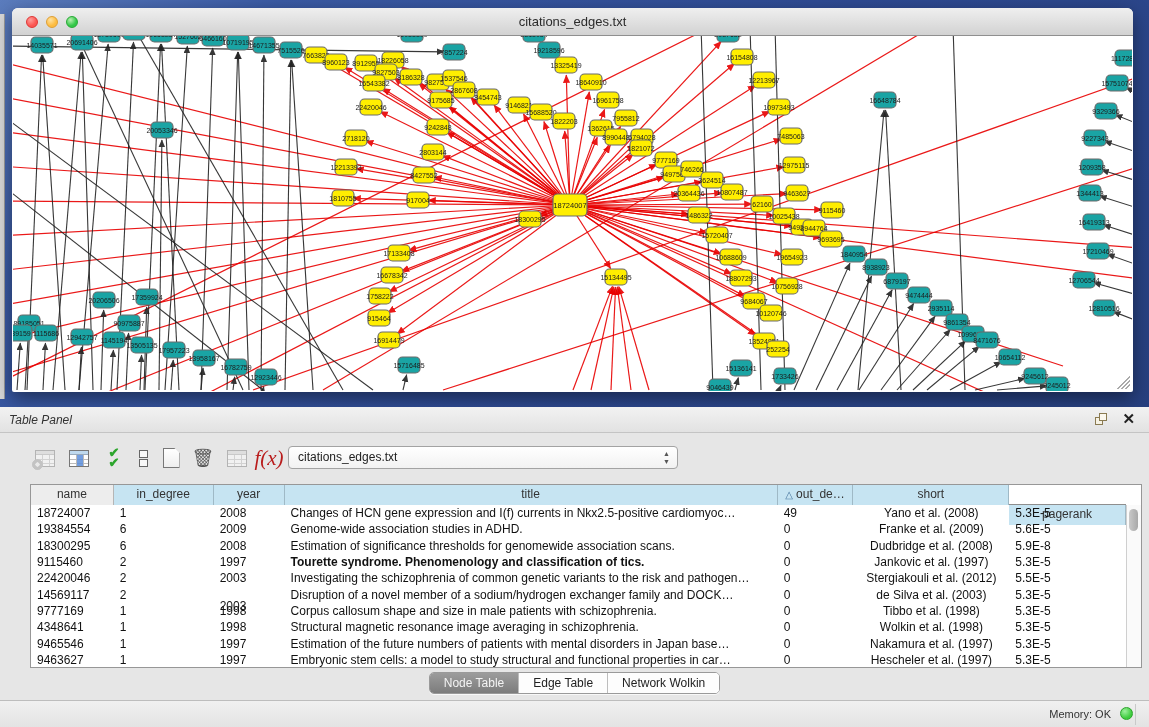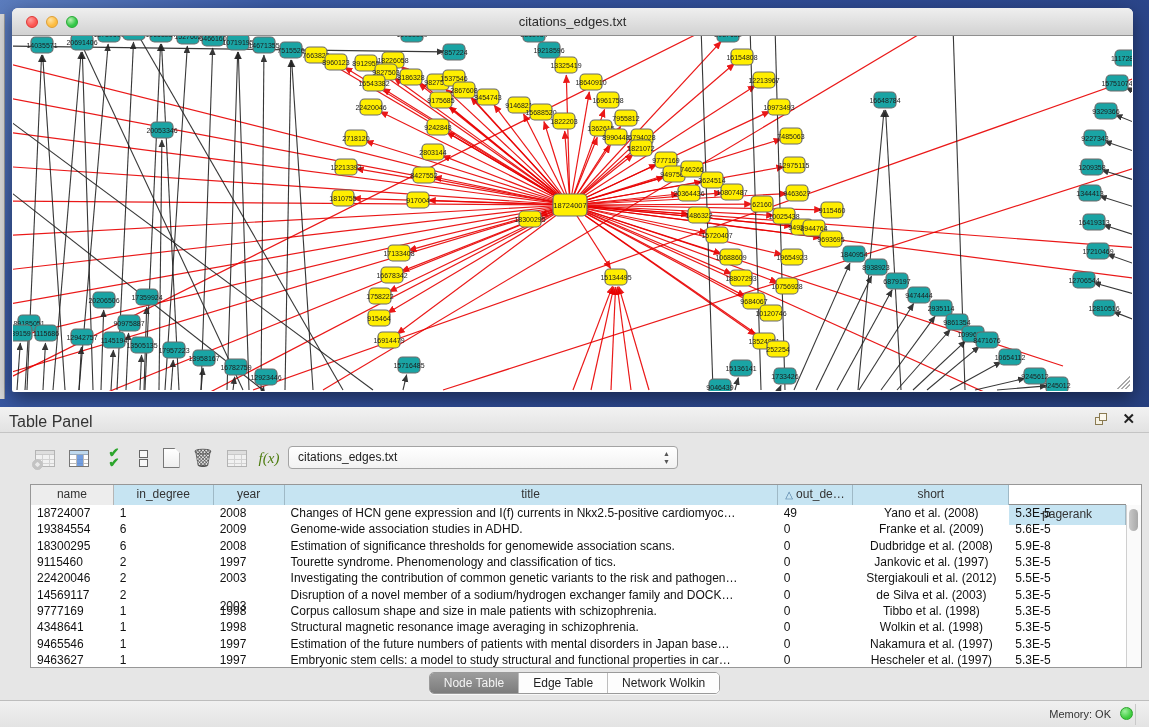--- a/index.html
+++ b/index.html
@@ -27,21 +27,21 @@
   #graph { width:100%; height:100%; display:block; }
   #grip { position:absolute; right:2px; bottom:2px; width:13px; height:13px;
     background:
      linear-gradient(135deg, transparent 48%, #aaa 48%, #aaa 54%, transparent 54%) ,
      linear-gradient(135deg, transparent 64%, #aaa 64%, #aaa 70%, transparent 70%),
      linear-gradient(135deg, transparent 80%, #aaa 80%, #aaa 86%, transparent 86%); }
 
   
   #panel-header { position:absolute; left:0; top:407px; width:1149px; height:26px;
     background:linear-gradient(#F2F2F2,#E2E2E2); border-bottom:1px solid #C4C4C4; }
-  #panel-title { position:absolute; left:9px; top:6px; font-size:16px; color:#333; }
+  #panel-title { position:absolute; left:9px; top:6px; font-size:12px; color:#333;font-style:italic; }
   #float-icon { position:absolute; right:40px; top:6px; width:14px; height:14px; cursor:pointer; }
   #float-icon .sq1 { position:absolute; left:0; top:4px; width:8px; height:8px; border:1px solid #8a7b52; background:#f6f2e4; }
   #float-icon .sq2 { position:absolute; left:4px; top:0; width:8px; height:8px; border:1px solid #8a7b52; background:#fbf8ee; }
   #panel-close { position:absolute; right:14px; top:3px; font-size:15px; font-weight:bold; color:#222; cursor:pointer; }
 
   #panel-body { position:absolute; left:0; top:433px; width:1149px; height:267px; background:#E6E6E6; }
 
   
   #toolbar { position:absolute; left:0; top:10px; width:1149px; height:32px; }
   .tbtn { position:absolute; top:2px; width:26px; height:26px; display:flex; align-items:center; justify-content:center; cursor:pointer; }
@@ -87,21 +87,21 @@
   .igrid .c1,.igrid .c2 { position:absolute; top:4px; bottom:0; width:1px; background:#bbb; }
   .igrid .c1{left:6px;} .igrid .c2{left:13px;}
   .gear { position:absolute; left:-4px; bottom:-4px; width:11px; height:11px; border-radius:50%;
     background:radial-gradient(circle at 50% 50%, #eee 25%, #9a9a9a 30%, #9a9a9a 70%, transparent 72%); }
   .colsel { position:absolute; top:4px; left:7px; width:6px; bottom:0; background:#5B8DD9; opacity:.85; }
   .check-ic { font-size:13px; color:#2DA52D; line-height:10px; font-weight:bold; letter-spacing:-2px; }
   .rows-ic span { display:block; width:9px; height:8px; border:1px solid #666; background:#f8f8f8; margin:1px 0; }
   .doc-ic { width:17px; height:20px; background:linear-gradient(#fff,#eee); border:1px solid #777;
     clip-path:polygon(0 0, 70% 0, 100% 25%, 100% 100%, 0 100%); }
   .trash-ic { font-size:18px; color:#555; }
-  .fx-ic { font-family:"Liberation Serif", serif; font-style:italic; font-size:15px; color:#4d7c0f; }
+  .fx-ic { font-family:"Liberation Serif", serif; font-style:italic; font-size:21px; color:#b91c1c; }
   .dis { opacity:.45; filter:grayscale(1); }
 </style>
 </head>
 <body>
 
 <div id="app">
 
   <div id="desktop">
     <div id="left-strip"></div>
 
@@ -877,30 +877,30 @@
             <div class="td" style="width: 71px;">2008</div>
             <div class="td" style="width: 494px;">Estimation of significance thresholds for genomewide association scans.</div>
             <div class="td" style="width: 76px;">0</div>
             <div class="td center" style="width: 156px;">Dudbridge et al. (2008)</div>
             <div class="td" style="width: 117px;">5.9E-8</div>
           </div>
           <div class="tr">
             <div class="td" style="width: 83px;">9115460</div>
             <div class="td" style="width: 100px;">2</div>
             <div class="td" style="width: 71px;">1997</div>
-            <div class="td" style="width: 494px;">Tourette syndrome. Phenomenology and classification of tics.</div>
+            <div class="td" style="width: 494px; font-weight: bold;">Tourette syndrome. Phenomenology and classification of tics.</div>
             <div class="td" style="width: 76px;">0</div>
             <div class="td center" style="width: 156px;">Jankovic et al. (1997)</div>
             <div class="td" style="width: 117px;">5.3E-5</div>
           </div>
           <div class="tr">
             <div class="td" style="width: 83px;">22420046</div>
             <div class="td" style="width: 100px;">2</div>
             <div class="td" style="width: 71px;">2003</div>
-            <div class="td" style="width: 494px;">Investigating the contribution of common genetic variants to the risk and pathogen…</div>
+            <div class="td" style="width: 494px;">Investigating the schizophrenia of common genetic variants to the risk and pathogen…</div>
             <div class="td" style="width: 76px;">0</div>
             <div class="td center" style="width: 156px;">Stergiakouli et al. (2012)</div>
             <div class="td" style="width: 117px;">5.5E-5</div>
           </div>
           <div class="tr">
             <div class="td" style="width: 83px;">14569117</div>
             <div class="td" style="width: 100px;">2</div>
             <div class="td" style="width: 71px; margin-top: 23px;">2003</div>
             <div class="td" style="width: 494px;">Disruption of a novel member of a sodium/hydrogen exchanger family and DOCK…</div>
             <div class="td" style="width: 76px;">0</div>

